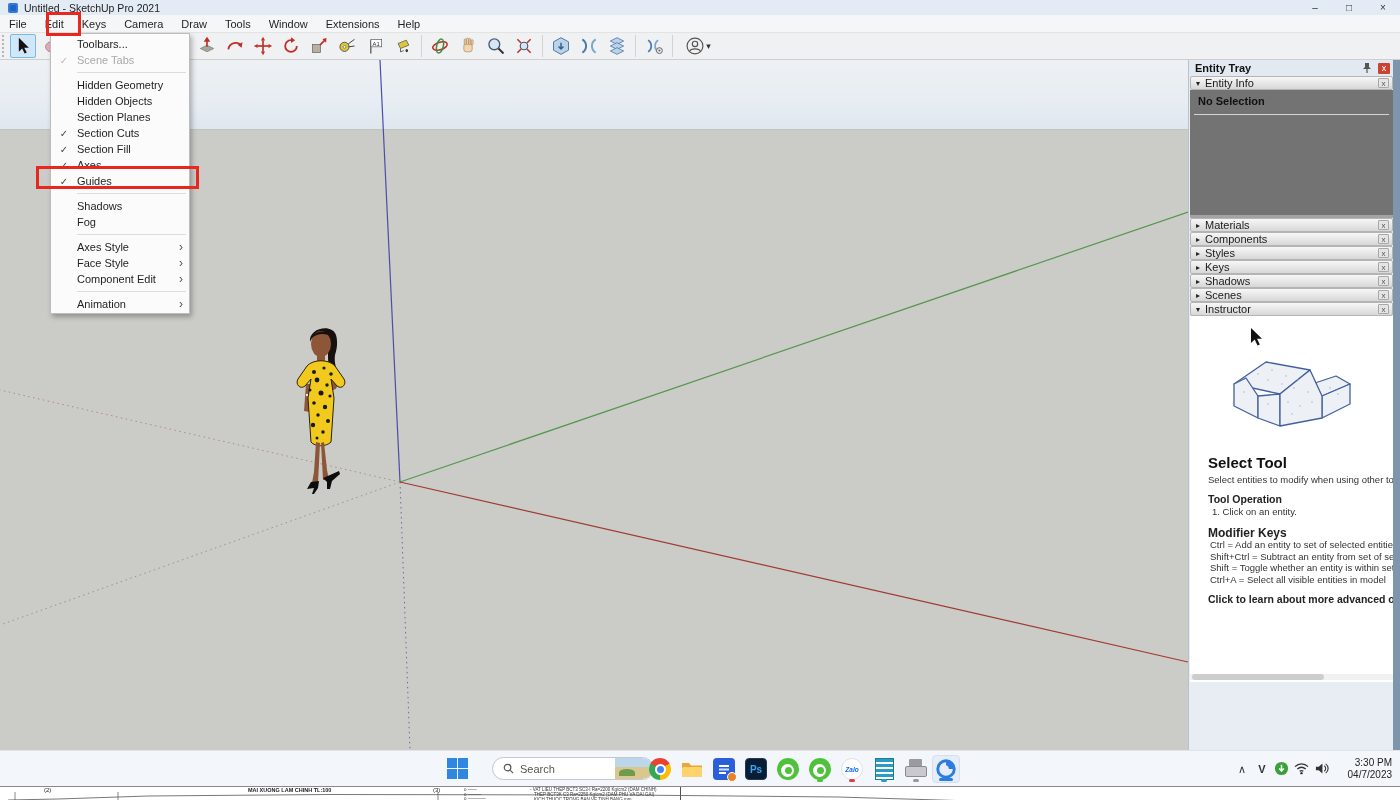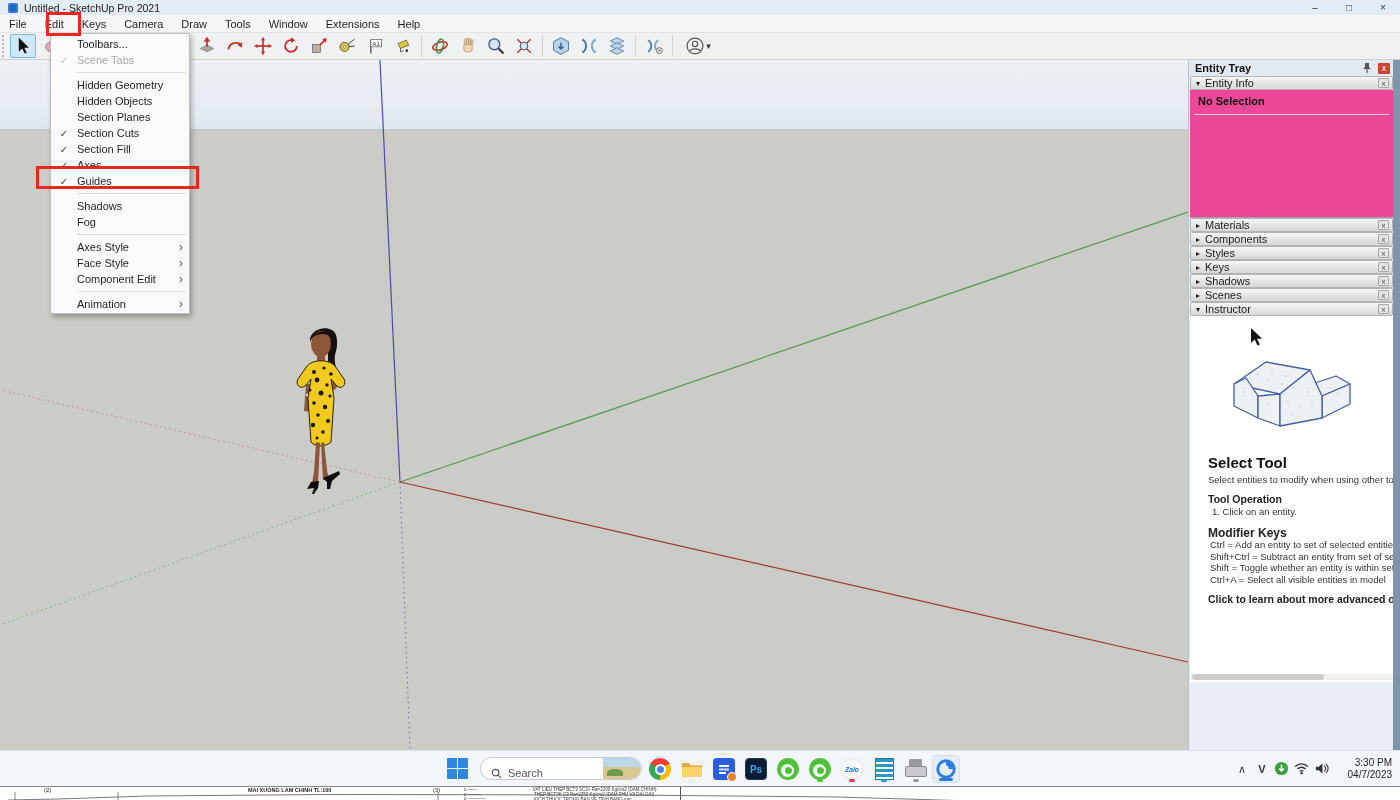--- a/index.html
+++ b/index.html
@@ -55,41 +55,41 @@
   #tray{position:absolute;left:1188px;top:60px;width:212px;height:690px;background:#e8edf3;border-left:1px solid #b9c1cb;font-size:11px}
   #tray-strip{position:absolute;right:0;top:0;width:7px;height:690px;background:#7e96ab}
   #tray-header{position:absolute;left:0;top:0;width:205px;height:16px;display:flex;align-items:center;background:#e3e9f0}
   #tray-title{font-weight:bold;font-size:11px;padding-left:6px;color:#111}
   #tray-pin{margin-left:auto;width:14px;height:12px}
   #tray-close{width:12px;height:11px;background:#cb4432;color:#fff;font-size:9px;line-height:11px;text-align:center;margin:0 4px 0 4px;border-radius:1px}
   .sec-bar{position:absolute;left:1px;width:203px;height:14px;display:flex;align-items:center;background:linear-gradient(180deg,#f7f7f7,#d7d7d7);border:1px solid #b4b4b4;border-radius:2px}
   .sec-arrow{width:14px;text-align:center;font-size:8px;color:#222}
   .sec-label{flex:1;color:#1a1a1a}
   .sec-x{width:11px;height:10px;background:#e4e4e4;border:1px solid #a8a8a8;color:#555;font-size:8px;line-height:9px;text-align:center;margin-right:3px;border-radius:1px}
-  #entity-body{position:absolute;left:1px;top:30px;width:203px;height:128px;background:#ec4899;border-bottom:1px solid #a3a3a3}
+  #entity-body{position:absolute;left:1px;top:30px;width:203px;height:128px;background:#737373;border-bottom:3px solid #a3a3a3}
   #entity-noselect{position:absolute;left:8px;top:5px;font-weight:bold;font-size:11px;color:#111}
   #entity-rule{position:absolute;left:4px;top:24px;width:195px;height:1px;background:#d5d5d5}
   #instructor-body{position:absolute;left:1px;top:256px;width:203px;height:366px;background:#fff;overflow:hidden}
   #inst-cursor{position:absolute;left:60px;top:12px}
   #inst-house{position:absolute;left:38px;top:24px}
   #inst-heading{position:absolute;left:18px;top:138px;font-size:15px;font-weight:bold;color:#111;white-space:nowrap}
   #inst-subtitle{position:absolute;left:18px;top:158px;font-size:9.5px;color:#333;white-space:nowrap}
   #inst-ophead{position:absolute;left:18px;top:177px;font-size:10.5px;font-weight:bold;color:#222;white-space:nowrap}
   #inst-op1{position:absolute;left:22px;top:190px;font-size:9.5px;color:#333;white-space:nowrap}
   #inst-modhead{position:absolute;left:18px;top:210px;font-size:12px;font-weight:bold;color:#222;white-space:nowrap}
   .inst-mod{position:absolute;left:20px;font-size:9.5px;color:#333;white-space:nowrap}
   #inst-footer{position:absolute;left:18px;top:277px;font-size:10.5px;font-weight:bold;color:#222;white-space:nowrap}
   #inst-hscroll{position:absolute;left:0;bottom:2px;width:203px;height:6px;background:#f1f1f1}
   #inst-hthumb{position:absolute;left:2px;top:0;width:132px;height:6px;background:#cdcdcd;border-radius:3px}
 
   
   #taskbar{position:absolute;left:0;top:750px;width:1400px;height:36px;background:#f3f6fb;border-top:1px solid #e0e4ea}
   #start-btn{position:absolute;left:447px;top:7px;width:21px;height:21px;display:grid;grid-template-columns:10px 10px;grid-gap:1px}
   #start-btn i{background:#2f87e0;width:10px;height:10px}
-  #search-box{position:absolute;left:480px;top:6px;width:162px;height:23px;background:#fff;border:1px solid #c3c7cf;border-radius:12px;display:flex;align-items:flex-end;overflow:hidden}
+  #search-box{position:absolute;left:492px;top:6px;width:162px;height:23px;background:#fff;border:1px solid #c3c7cf;border-radius:12px;display:flex;align-items:center;overflow:hidden}
   #search-box svg{margin:0 6px 0 10px}
   #search-text{font-size:11px;color:#555}
   #search-widget{margin-left:auto;width:38px;height:21px;border-radius:0 11px 11px 0;background:linear-gradient(180deg,#bcd7ea 0 9px,#d9c78f 9px);position:relative}
   #search-widget i{position:absolute;left:4px;bottom:3px;width:16px;height:7px;background:#6f9b4e;border-radius:50% 50% 0 0}
   .tbi{position:absolute;top:4px;width:28px;height:28px;border-radius:4px;display:flex;align-items:center;justify-content:center}
   .tbi.activeapp{background:#e6edf8;border:1px solid #d4dff0}
   .run-bar{position:absolute;bottom:1px;left:50%;transform:translateX(-50%);width:6px;height:3px;border-radius:2px}
   .chrome-o{width:22px;height:22px;border-radius:50%;background:conic-gradient(from -60deg,#ea4335 0deg 120deg,#fbbc05 120deg 240deg,#34a853 240deg 360deg);display:flex;align-items:center;justify-content:center}
   .chrome-m{width:11px;height:11px;border-radius:50%;background:#fff;display:flex;align-items:center;justify-content:center}
   .chrome-i{width:7px;height:7px;border-radius:50%;background:#4285f4}

